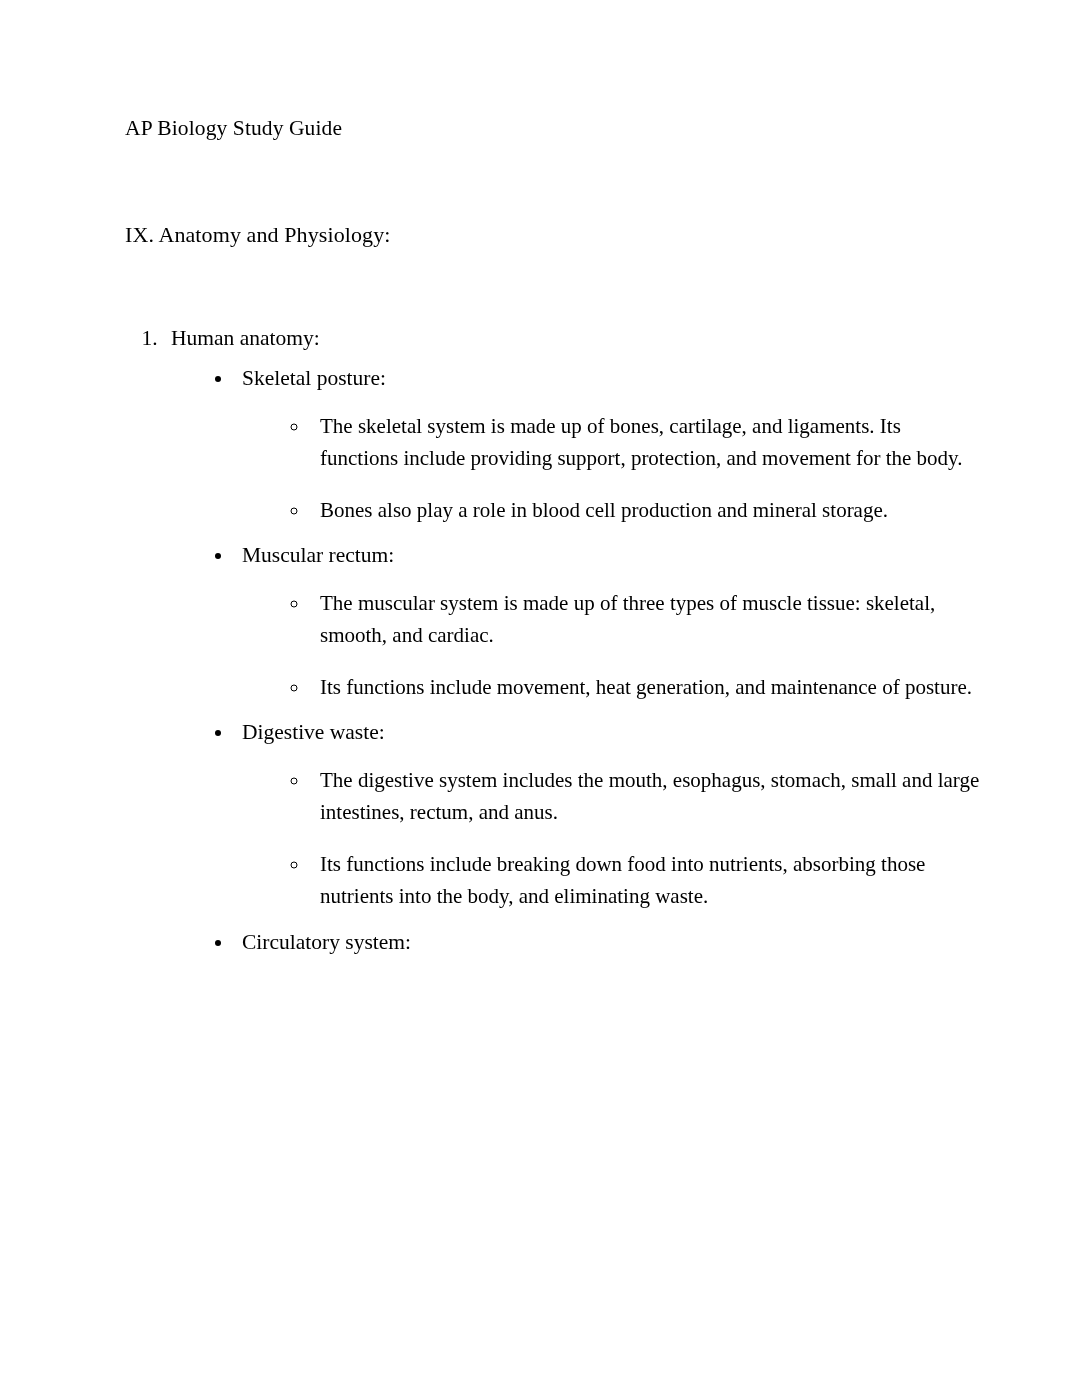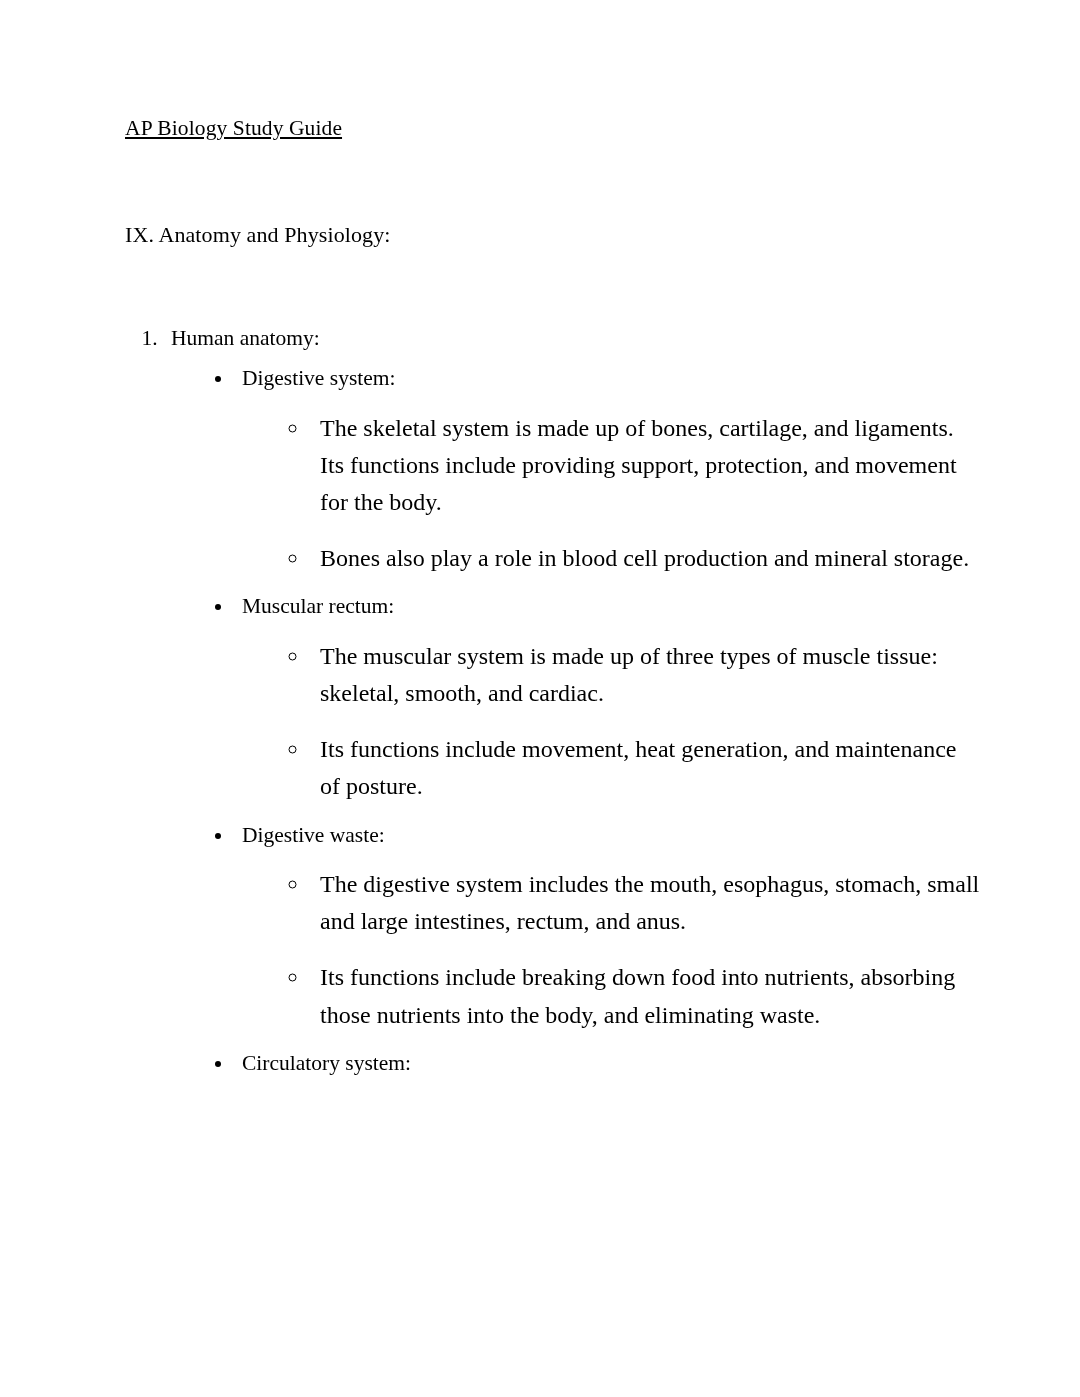--- a/index.html
+++ b/index.html
@@ -20,21 +20,20 @@
     height: 1397px;
     background: #ffffff;
     box-sizing: border-box;
     padding: 118px 100px 0 125px;
   }
   .doc-title {
     font-size: 21.5px;
     line-height: 1.0;
     margin: 0 0 0 0;
     letter-spacing: 0.1px;
-    text-decoration: underline;
   }
   .spacer-1 { height: 84px; }
   .section-heading {
     font-size: 22px;
     line-height: 1.0;
     margin: 0;
     letter-spacing: 0.1px;
   }
   .spacer-2 { height: 82px; }
 
@@ -64,21 +63,21 @@
     margin-top: 19px;
     padding-left: 8px;
   }
 
   ul.level3 {
     list-style: circle;
     margin: 0;
     padding-left: 68px;
   }
   ul.level3 > li {
-    font-size: 24px;
+    font-size: 21px;
     line-height: 1.55;
     margin-top: 19px;
     padding-left: 10px;
   }
   ul.level3 > li:first-child {
     margin-top: 20px;
   }
   .li-text { display: inline; }
 </style>
 </head>
@@ -94,21 +93,21 @@
 
   <div class="spacer-2"></div>
 
   <ol class="level1">
     <li>
       <span class="li-text">Human anatomy:</span>
 
       <ul class="level2">
 
         <li>
-          <span class="li-text">Digestive system:</span>
+          <span class="li-text">Skeletal posture:</span>
           <ul class="level3">
             <li>
               <span class="li-text">The skeletal system is made up of bones, cartilage, and ligaments. Its functions include providing support, protection, and movement for the body.</span>
             </li>
             <li>
               <span class="li-text">Bones also play a role in blood cell production and mineral storage.</span>
             </li>
           </ul>
         </li>
 

